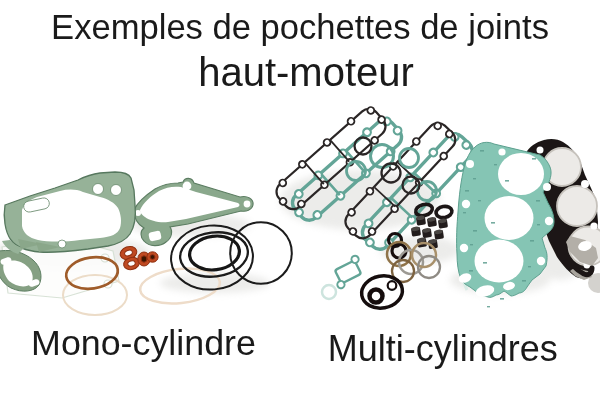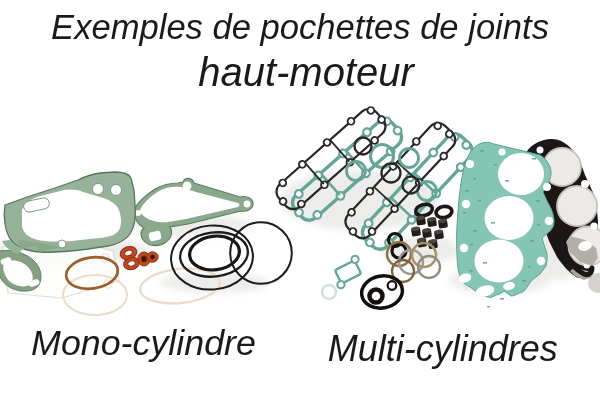--- a/index.html
+++ b/index.html
@@ -1,17 +1,17 @@
 <!DOCTYPE html>
 <html><head>
 <meta charset="utf-8">
 <style>
   html,body{margin:0;padding:0;background:#ffffff;}
   #page{position:relative;width:600px;height:408px;background:#f0abfc;overflow:hidden;
-        font-family:"Liberation Sans", sans-serif;font-style:italic;}
+        font-family:"Liberation Sans", sans-serif;}
   svg{position:absolute;left:0;top:0;}
 </style>
 </head>
 <body>
 <div id="page">
 <svg width="600" height="408" viewBox="0 0 600 408">
   <defs>
     <filter id="soft" x="-5%" y="-5%" width="110%" height="110%">
       <feGaussianBlur stdDeviation="0.45"></feGaussianBlur>
     </filter>

